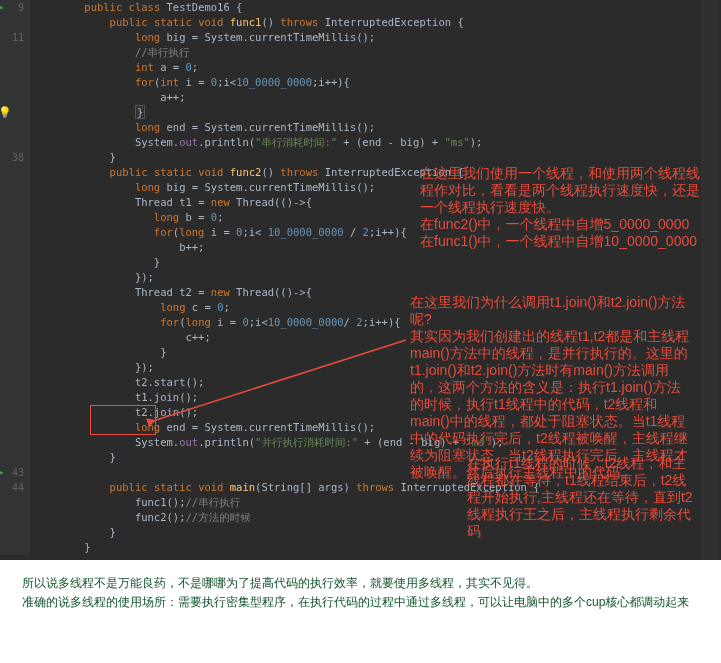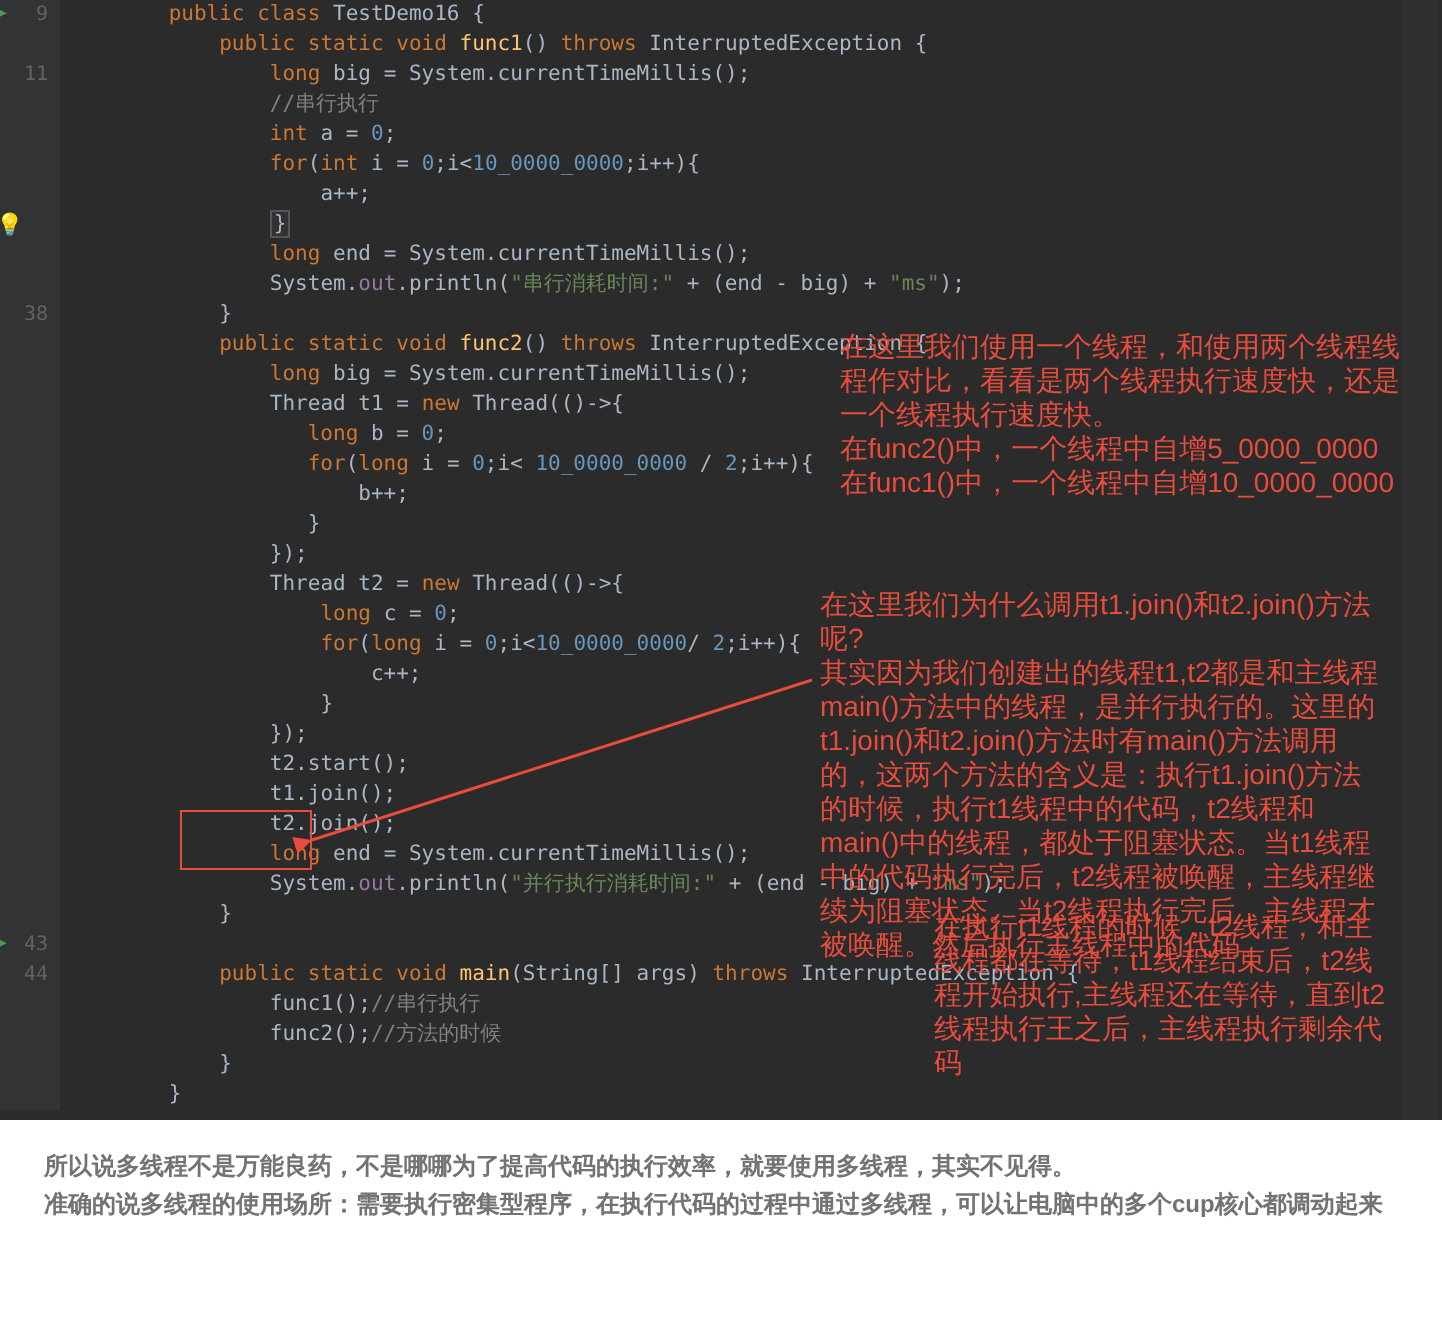--- a/index.html
+++ b/index.html
@@ -82,21 +82,21 @@
       background: rgba(60,60,60,0.3);
     }
     .footer {
       font-family: "Microsoft YaHei", sans-serif;
       font-size: 12px;
       padding: 14px 22px 10px;
       line-height: 19px;
     }
     .ft-blue { color: #0078d4; }
     .ft-red { color: #e74c3c; }
-    .ft-black { color: #737373; font-weight: bold; }
+    .ft-black { color: #14532d; }
   </style>
 </head>
 <body>
 
 <div class="editor">
   <div class="gutter" id="gutter">
       <div class="gutter-row">9<span class="run-icon">▶</span></div>
       <div class="gutter-row"></div>
       <div class="gutter-row">11</div>
       <div class="gutter-row"></div>

